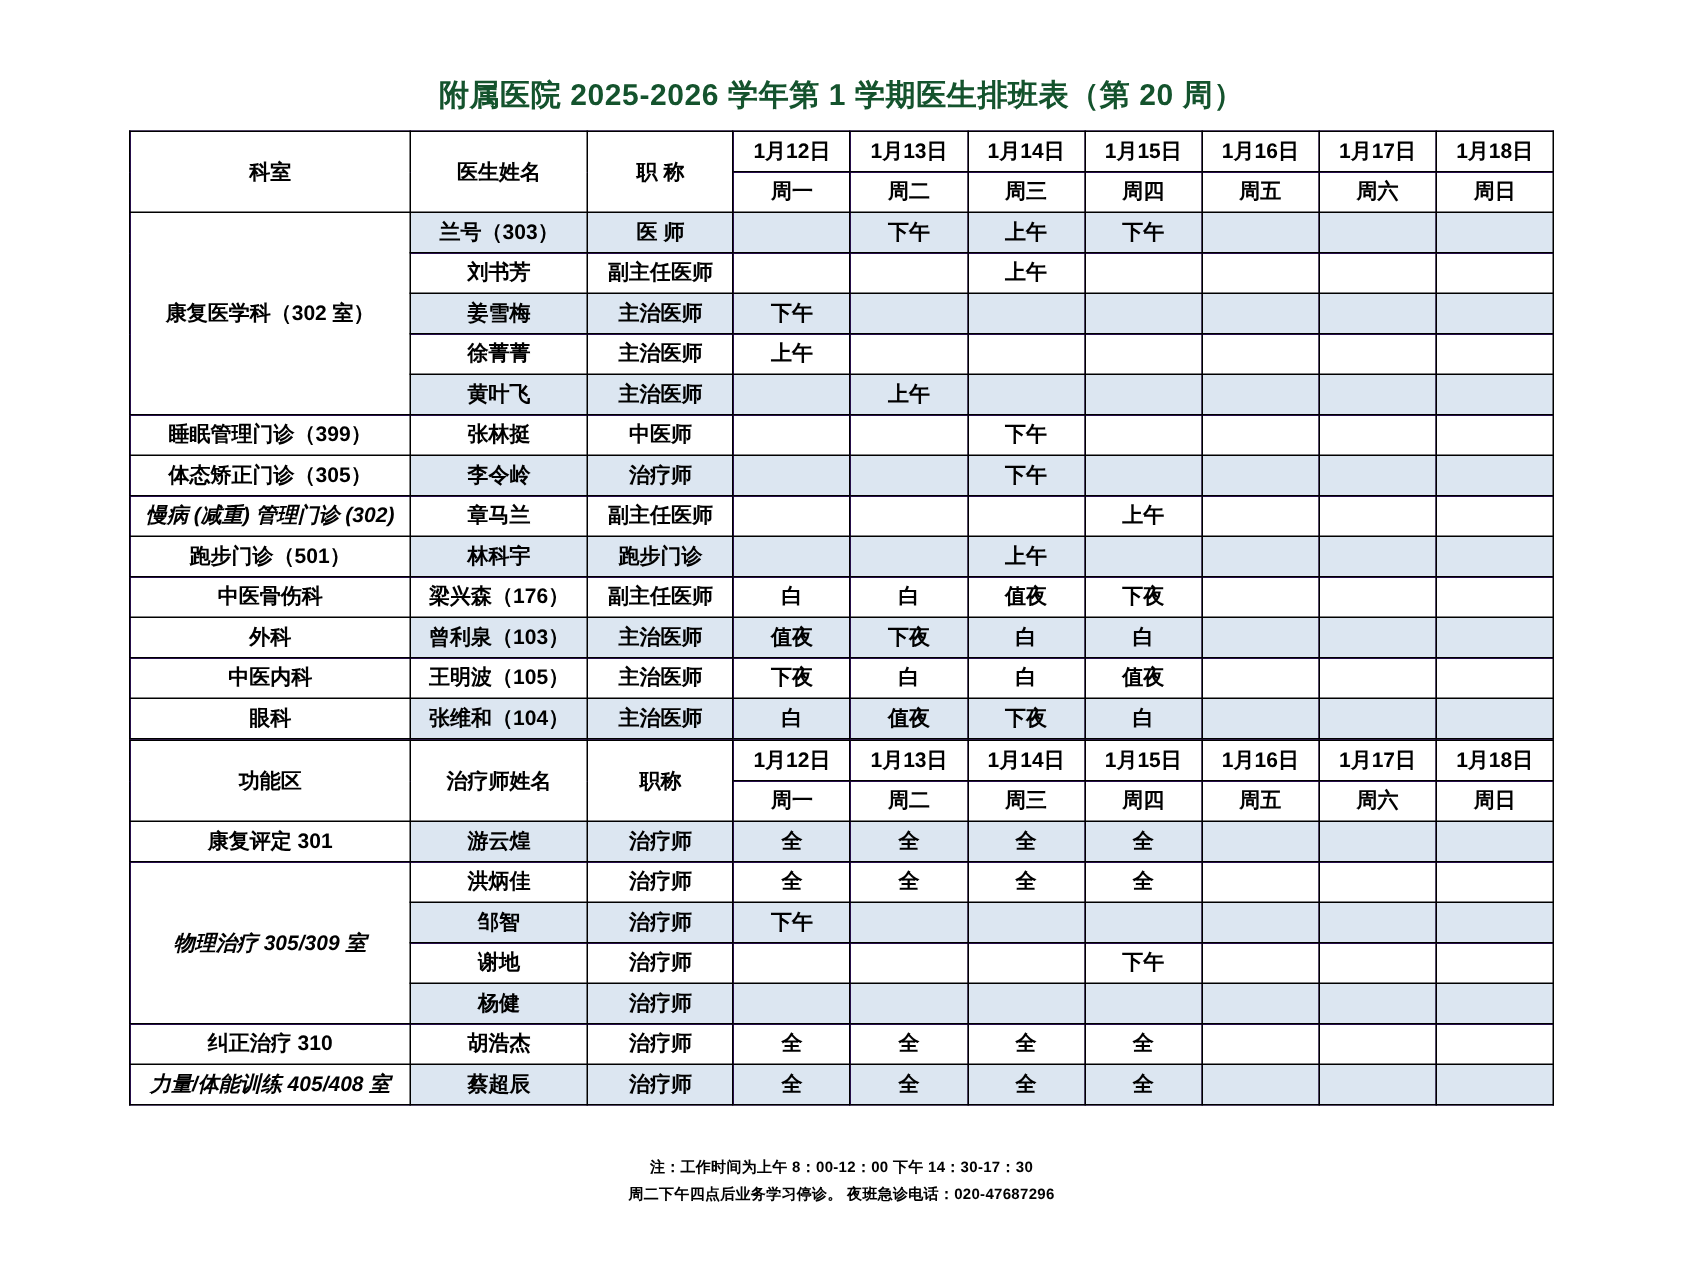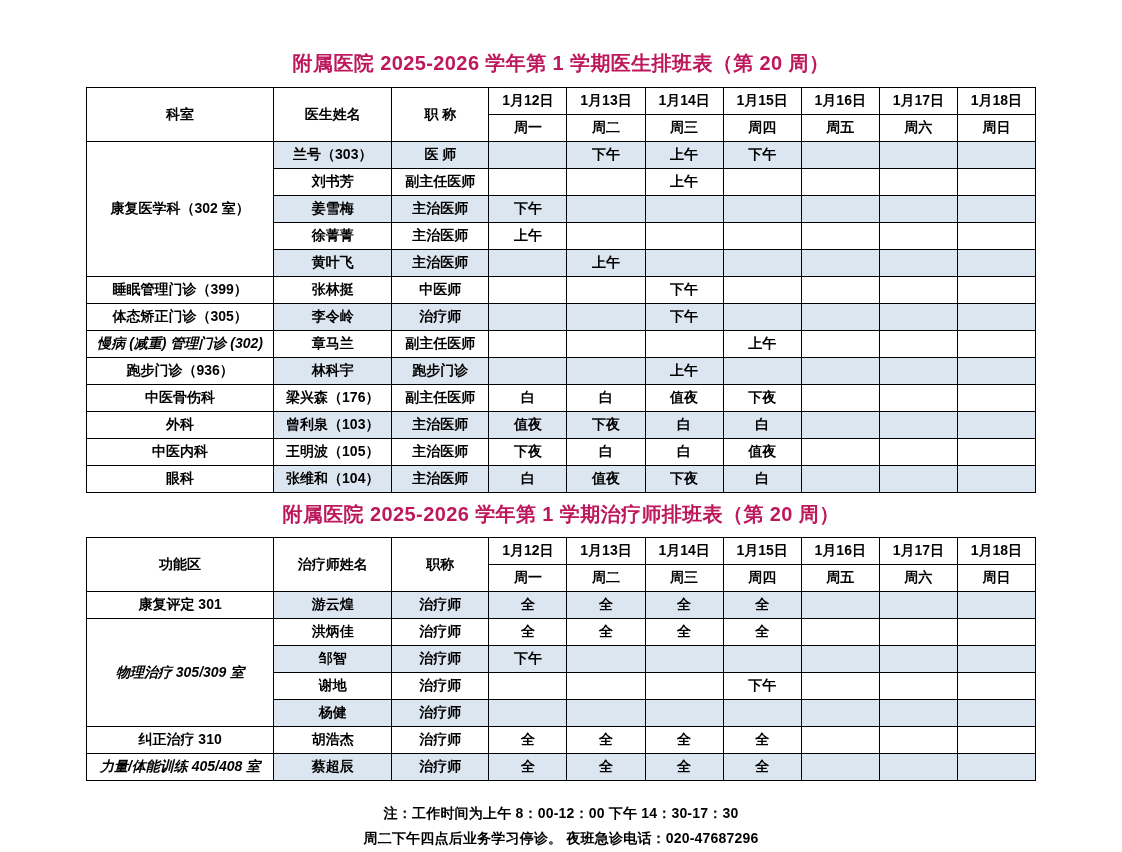--- a/index.html
+++ b/index.html
@@ -19,21 +19,21 @@
     width: 1122px;
     height: 852px;
     box-sizing: border-box;
   }
 
   .sheet-title {
     text-align: center;
     font-size: 20px;
     font-weight: bold;
     letter-spacing: 0.4px;
-    color: #be185d;
+    color: #14532d;
   }
   #title-1 { margin: 0; padding-top: 50px; padding-bottom: 10px; }
   #title-2 { margin: 0; padding-top: 8px; padding-bottom: 9px; }
 
   .tbl-wrap {
     width: 950px;
     margin: 0 auto;
   }
   table.sched {
     border-collapse: collapse;
@@ -70,24 +70,24 @@
   tr.band td.shade { background: #dce6f1; }
   tr.plain td.shade { background: #ffffff; }
   td.deptcell { background: #ffffff; }
 
   .day-head { font-size: 13.5px; }
   .day-sub  { font-size: 13.5px; }
 
   .small-dept { font-size: 13px; font-style: italic; }
 
   .notes {
-    margin: 4px;
+    margin: 17px;
     padding-top: 16px;
     text-align: center;
-    font-size: 14px;
+    font-size: 10px;
     font-weight: bold;
     line-height: 1.75;
     color: #000;
   }
   .notes div { letter-spacing: 0.2px; }
 </style>
 </head>
 <body>
 
 <div class="page">
@@ -218,21 +218,21 @@
             <td class="shade">副主任医师</td>
             <td class="shade"></td>
             <td class="shade"></td>
             <td class="shade"></td>
             <td class="shade">上午</td>
             <td class="shade"></td>
             <td class="shade"></td>
             <td class="shade"></td>
           </tr>
           <tr class="band">
-            <td class="deptcell" rowspan="1">跑步门诊（936）</td>
+            <td class="deptcell" rowspan="1">跑步门诊（501）</td>
             <td class="shade">林科宇</td>
             <td class="shade">跑步门诊</td>
             <td class="shade"></td>
             <td class="shade"></td>
             <td class="shade">上午</td>
             <td class="shade"></td>
             <td class="shade"></td>
             <td class="shade"></td>
             <td class="shade"></td>
           </tr>
@@ -281,21 +281,20 @@
             <td class="shade">下夜</td>
             <td class="shade">白</td>
             <td class="shade"></td>
             <td class="shade"></td>
             <td class="shade"></td>
           </tr>
         </tbody>
     </table>
   </div>
 
-  <h1 class="sheet-title" id="title-2">附属医院 2025-2026 学年第 1 学期治疗师排班表（第 20 周）</h1>
 
   <div class="tbl-wrap">
     <table class="sched" id="table2">
       <colgroup>
         <col class="c-dept">
           <col class="c-name">
           <col class="c-title">
         <col class="c-day">
           <col class="c-day">
           <col class="c-day">

